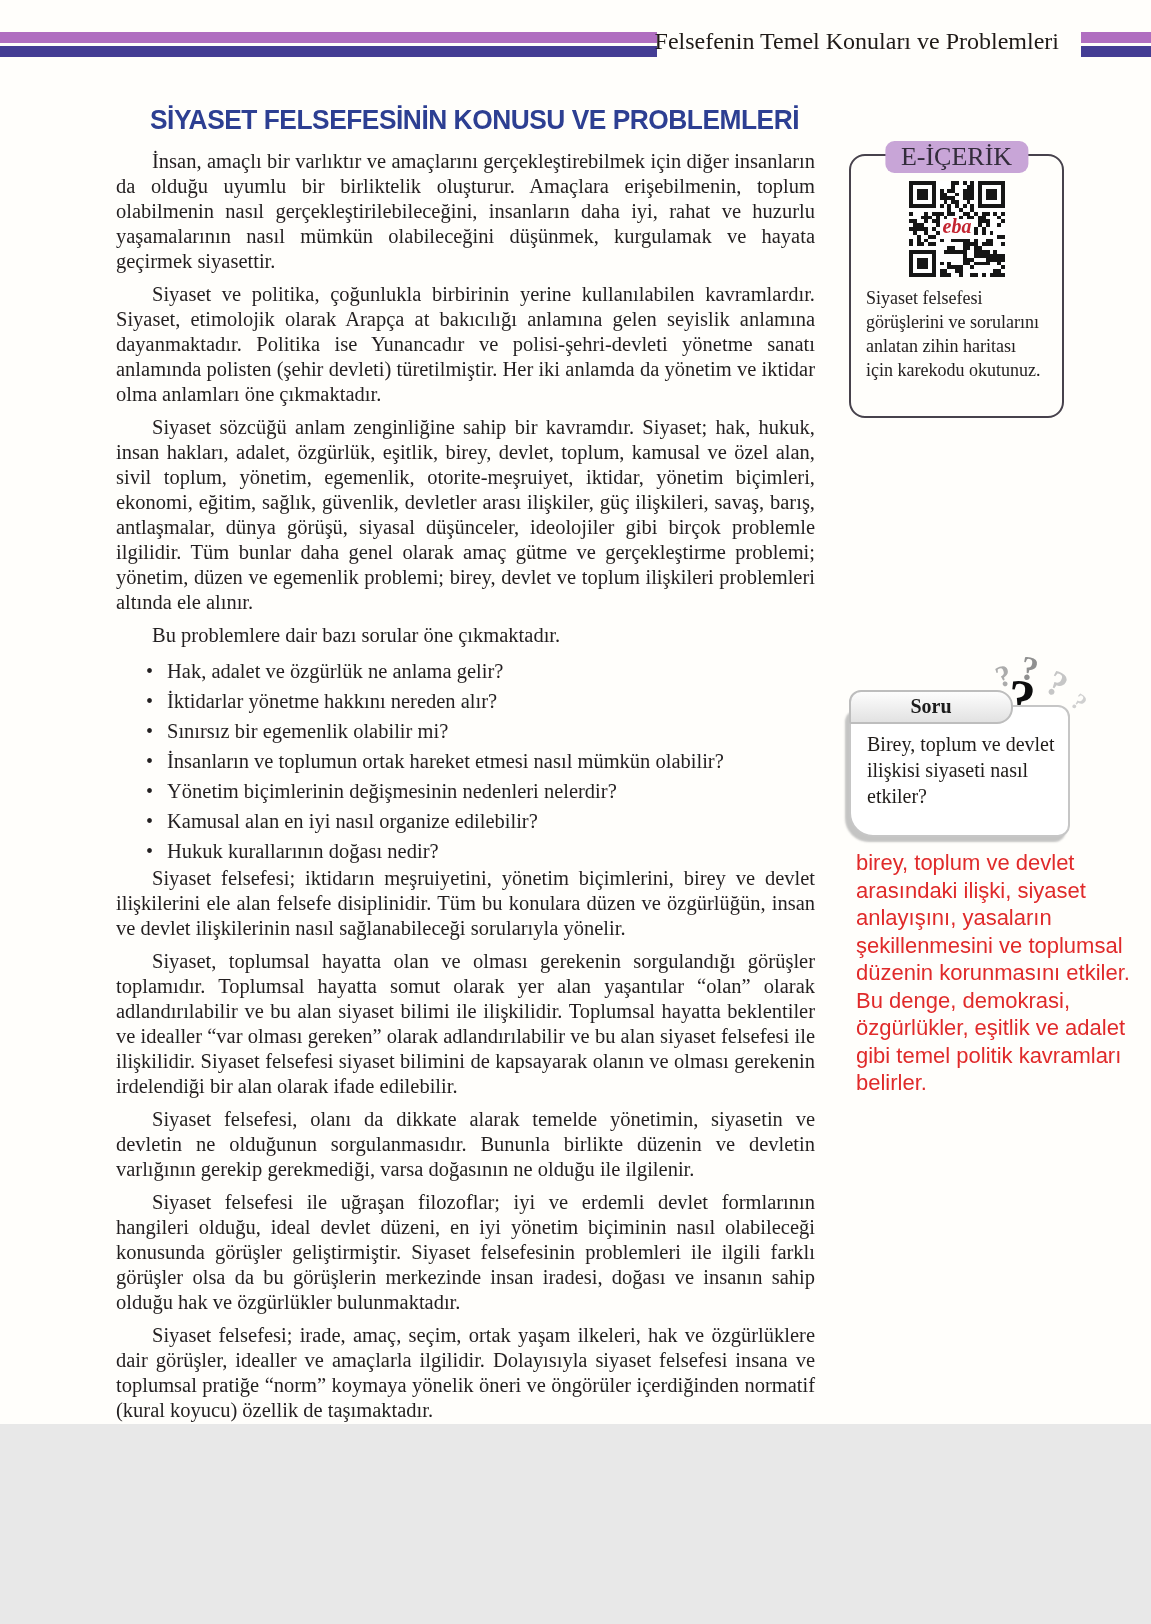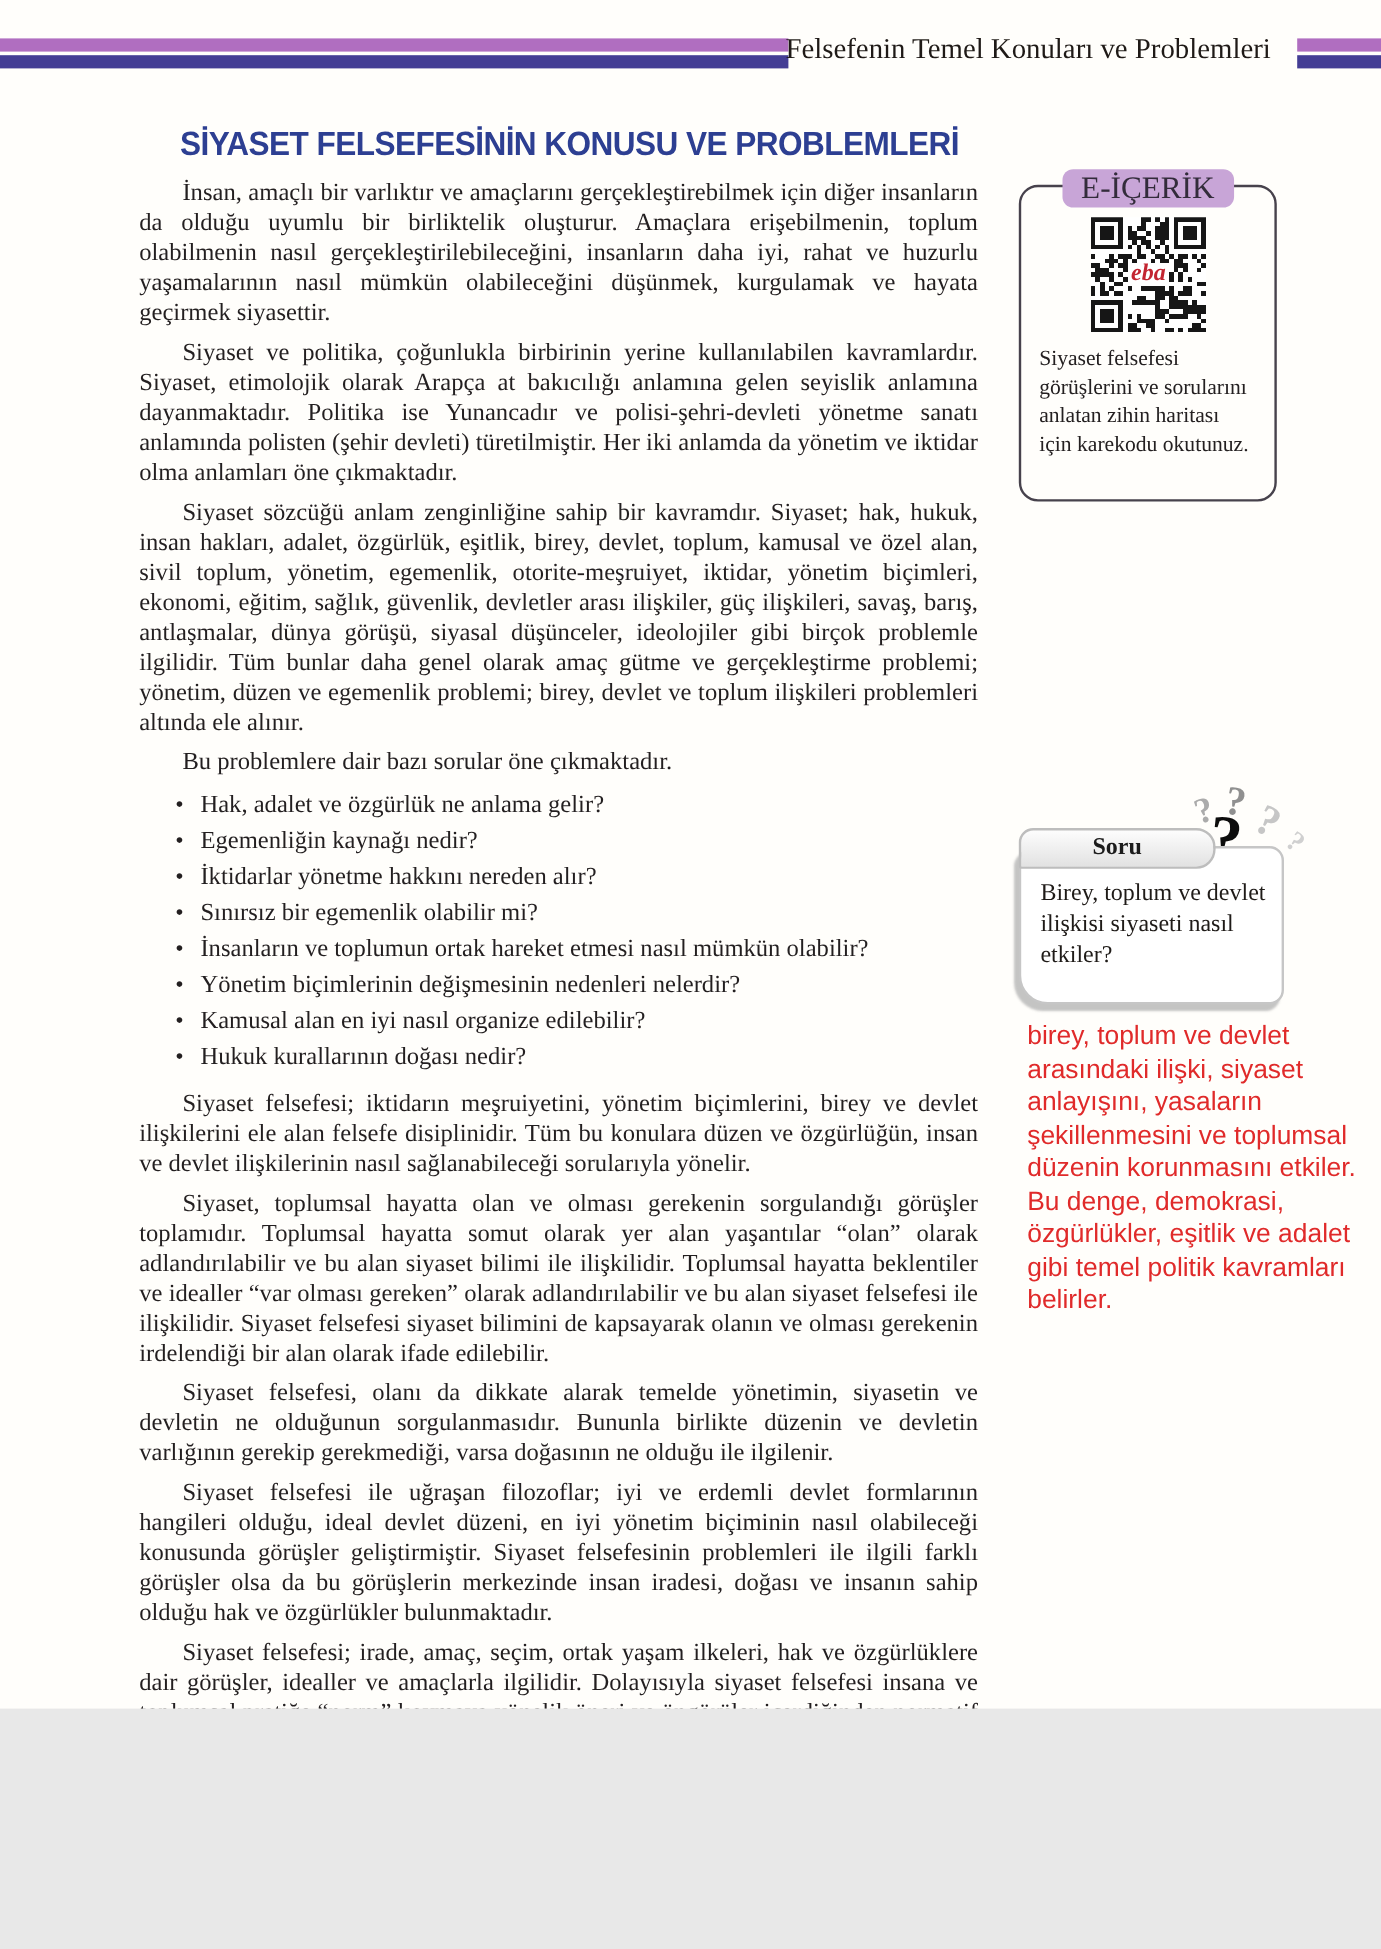--- a/index.html
+++ b/index.html
@@ -28,21 +28,21 @@
   
   .main-col{position:absolute;left:116px;top:104px;width:699px;}
   .article-title{
     font-family:"Liberation Sans",sans-serif;font-weight:bold;font-size:28px;
     color:#2d3f92;letter-spacing:-0.5px;margin:0 0 13px 34px;white-space:nowrap;
     transform:scaleX(.94);transform-origin:left center;
   }
   .main-col p{
     margin:0 0 8px 0;font-size:20.5px;line-height:25px;text-align:justify;text-indent:36px;
   }
-  .question-list{list-style:none;margin:4px 0 12px 30px;padding:0;}
+  .question-list{list-style:none;margin:4px 0 0 30px;padding:0;}
   .question-list li{
     position:relative;padding-left:21px;font-size:20.5px;line-height:30px;text-align:left;
   }
   .question-list li::before{
     content:"•";position:absolute;left:0;top:0;font-size:20px;color:#231f20;
   }
   
   .econtent-box{
     position:absolute;left:849px;top:154px;width:211px;height:260px;
     border:2px solid #47424c;border-radius:16px;background:#fffefb;
@@ -91,21 +91,20 @@
   <div class="bar bar-dark hbar-right-dark"></div>
 
   <div class="main-col">
     <h1 class="article-title">SİYASET FELSEFESİNİN KONUSU VE PROBLEMLERİ</h1>
     <p>İnsan, amaçlı bir varlıktır ve amaçlarını gerçekleştirebilmek için diğer insanların da olduğu uyumlu bir birliktelik oluşturur. Amaçlara erişebilmenin, toplum olabilmenin nasıl gerçekleştirilebileceğini, insanların daha iyi, rahat ve huzurlu yaşamalarının nasıl mümkün olabileceğini düşünmek, kurgulamak ve hayata geçirmek siyasettir.</p>
     <p>Siyaset ve politika, çoğunlukla birbirinin yerine kullanılabilen kavramlardır. Siyaset, etimolojik olarak Arapça at bakıcılığı anlamına gelen seyislik anlamına dayanmaktadır. Politika ise Yunancadır ve polisi-şehri-devleti yönetme sanatı anlamında polisten (şehir devleti) türetilmiştir. Her iki anlamda da yönetim ve iktidar olma anlamları öne çıkmaktadır.</p>
     <p>Siyaset sözcüğü anlam zenginliğine sahip bir kavramdır. Siyaset; hak, hukuk, insan hakları, adalet, özgürlük, eşitlik, birey, devlet, toplum, kamusal ve özel alan, sivil toplum, yönetim, egemenlik, otorite-meşruiyet, iktidar, yönetim biçimleri, ekonomi, eğitim, sağlık, güvenlik, devletler arası ilişkiler, güç ilişkileri, savaş, barış, antlaşmalar, dünya görüşü, siyasal düşünceler, ideolojiler gibi birçok problemle ilgilidir. Tüm bunlar daha genel olarak amaç gütme ve gerçekleştirme problemi; yönetim, düzen ve egemenlik problemi; birey, devlet ve toplum ilişkileri problemleri altında ele alınır.</p>
     <p>Bu problemlere dair bazı sorular öne çıkmaktadır.</p>
     <ul class="question-list">
       <li>Hak, adalet ve özgürlük ne anlama gelir?</li>
-      <li>Egemenliğin kaynağı nedir?</li>
       <li>İktidarlar yönetme hakkını nereden alır?</li>
       <li>Sınırsız bir egemenlik olabilir mi?</li>
       <li>İnsanların ve toplumun ortak hareket etmesi nasıl mümkün olabilir?</li>
       <li>Yönetim biçimlerinin değişmesinin nedenleri nelerdir?</li>
       <li>Kamusal alan en iyi nasıl organize edilebilir?</li>
       <li>Hukuk kurallarının doğası nedir?</li>
     </ul>
     <p>Siyaset felsefesi; iktidarın meşruiyetini, yönetim biçimlerini, birey ve devlet ilişkilerini ele alan felsefe disiplinidir. Tüm bu konulara düzen ve özgürlüğün, insan ve devlet ilişkilerinin nasıl sağlanabileceği sorularıyla yönelir.</p>
     <p>Siyaset, toplumsal hayatta olan ve olması gerekenin sorgulandığı görüşler toplamıdır. Toplumsal hayatta somut olarak yer alan yaşantılar “olan” olarak adlandırılabilir ve bu alan siyaset bilimi ile ilişkilidir. Toplumsal hayatta beklentiler ve idealler “var olması gereken” olarak adlandırılabilir ve bu alan siyaset felsefesi ile ilişkilidir. Siyaset felsefesi siyaset bilimini de kapsayarak olanın ve olması gerekenin irdelendiği bir alan olarak ifade edilebilir.</p>
     <p>Siyaset felsefesi, olanı da dikkate alarak temelde yönetimin, siyasetin ve devletin ne olduğunun sorgulanmasıdır. Bununla birlikte düzenin ve devletin varlığının gerekip gerekmediği, varsa doğasının ne olduğu ile ilgilenir.</p>

